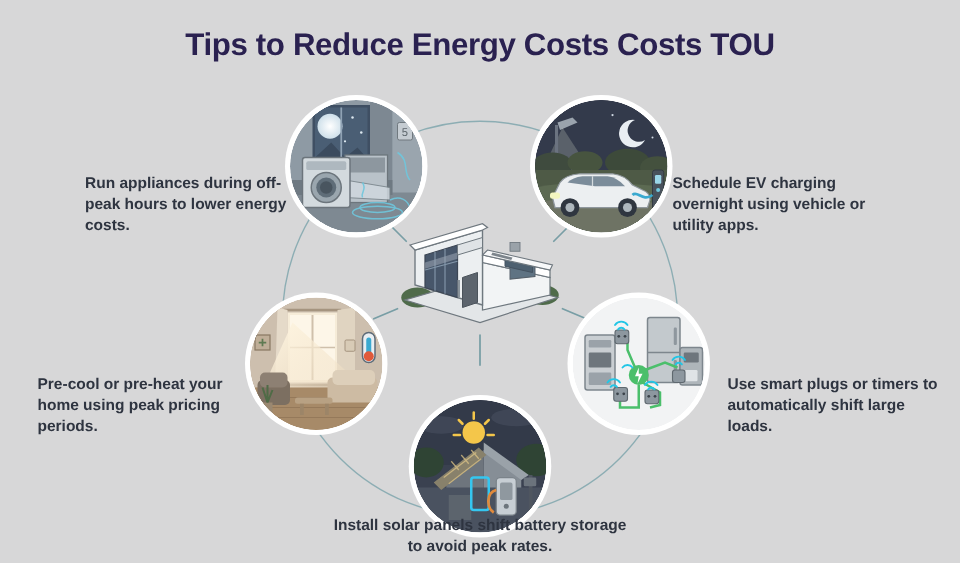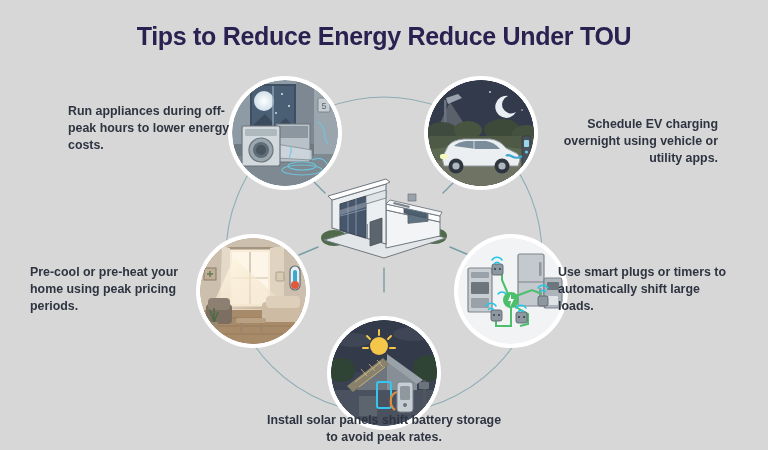--- a/index.html
+++ b/index.html
@@ -27,32 +27,32 @@
     overflow:hidden;
   }
   .node .art{position:absolute;inset:0;border-radius:50%;overflow:hidden;}
   .node svg{display:block;width:100%;height:100%;}
 
   
   .cap{
     position:absolute;font-size:12.4px;line-height:17px;
     font-weight:bold;color:#2e3440;
   }
-  .cap.left{text-align:left;}
+  .cap.left{text-align:left;margin-top:35px;}
   .cap.center{text-align:center;}
 
   
   .house{position:absolute;}
 </style>
 </head>
 <body style="background: rgb(215, 215, 216);">
 
 <div id="stage">
 
-  <div class="title">Tips to Reduce Energy Reduce Under TOU</div>
+  <div class="title">Tips to Reduce Energy Costs Costs TOU</div>
 
   <svg class="ring-layer" viewBox="0 0 768 450">
     <g fill="none" stroke="#7fa6ad" stroke-width="1.1" opacity="0.85">
 
       <circle cx="384" cy="255" r="158"></circle>
     </g>
     <g stroke="#6e98a0" stroke-width="1.4" stroke-linecap="round" opacity="0.9">
       <line x1="325" y1="193" x2="309" y2="177"></line>
       <line x1="443" y1="193" x2="459" y2="177"></line>
       <line x1="318" y1="247" x2="299" y2="255"></line>
@@ -157,21 +157,21 @@
 
           <rect x="94" y="56" width="9" height="34" rx="2" fill="#49525c" stroke="#333a42" stroke-width="0.8"></rect>
           <rect x="96" y="60" width="5" height="7" rx="1" fill="#9ad6e8"></rect>
           <circle cx="98.5" cy="72" r="1.6" fill="#6fc7dd"></circle>
 
           <path d="M94 76 C86 82 82 72 78 76" fill="none" stroke="#3aa9d0" stroke-width="2.2"></path>
         </g>
       </svg>
     </div>
   </div>
-  <div class="cap left" style="left:538px;top:116px;width:180px;text-align:right;">Schedule EV charging overnight using vehicle or utility apps.</div>
+  <div class="cap left" style="left:538px;top:103px;width:180px;">Schedule EV charging overnight using vehicle or utility apps.</div>
 
   <div class="node" style="left:200px;top:238px;width:106px;height:106px;">
     <div class="art">
       <svg viewBox="0 0 106 106">
         <defs>
           <clipPath id="cl3">
               <circle cx="53" cy="53" r="53"></circle>
             </clipPath>
           <linearGradient id="sunbeam" x1="0" y1="0" x2="1" y2="1">
             <stop offset="0%" stop-color="#fff6e2" stop-opacity="0.95"></stop>
@@ -285,21 +285,21 @@
             <path d="M58 70 a6 6 0 0 1 10 0"></path>
               <path d="M60.5 73.5 a3 3 0 0 1 5 0"></path>
             <path d="M80 50 a6 6 0 0 1 10 0"></path>
               <path d="M82.5 53.5 a3 3 0 0 1 5 0"></path>
             <path d="M40 56 a5 5 0 0 1 8 0"></path>
           </g>
         </g>
       </svg>
     </div>
   </div>
-  <div class="cap left" style="left:558px;top:264px;width:176px;">Use smart plugs or timers to automatically shift large loads.</div>
+  <div class="cap left" style="left:582px;top:264px;width:176px;">Use smart plugs or timers to automatically shift large loads.</div>
 
   <div class="node" style="left:331px;top:320px;width:106px;height:106px;">
     <div class="art">
       <svg viewBox="0 0 106 106">
         <defs>
             <clipPath id="cl5">
               <circle cx="53" cy="53" r="53"></circle>
             </clipPath>
           </defs>
         <g clip-path="url(#cl5)">

